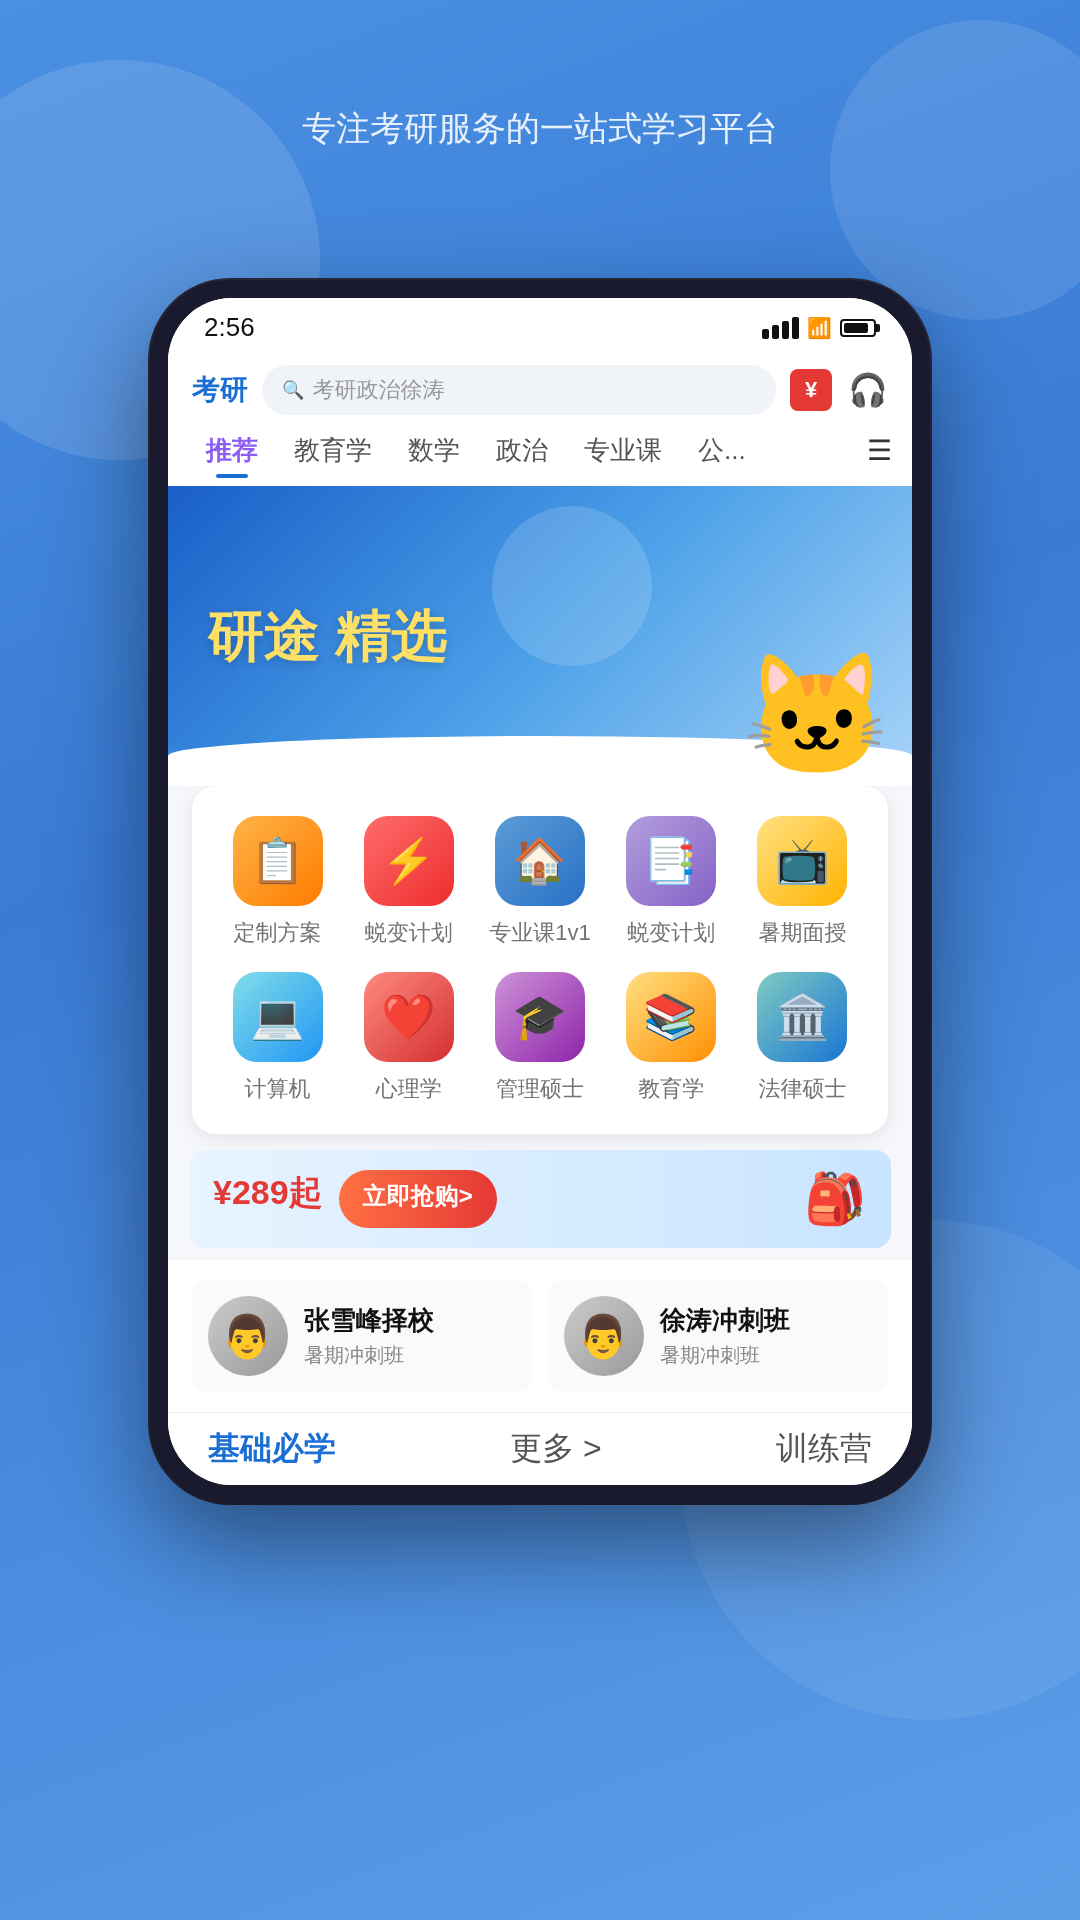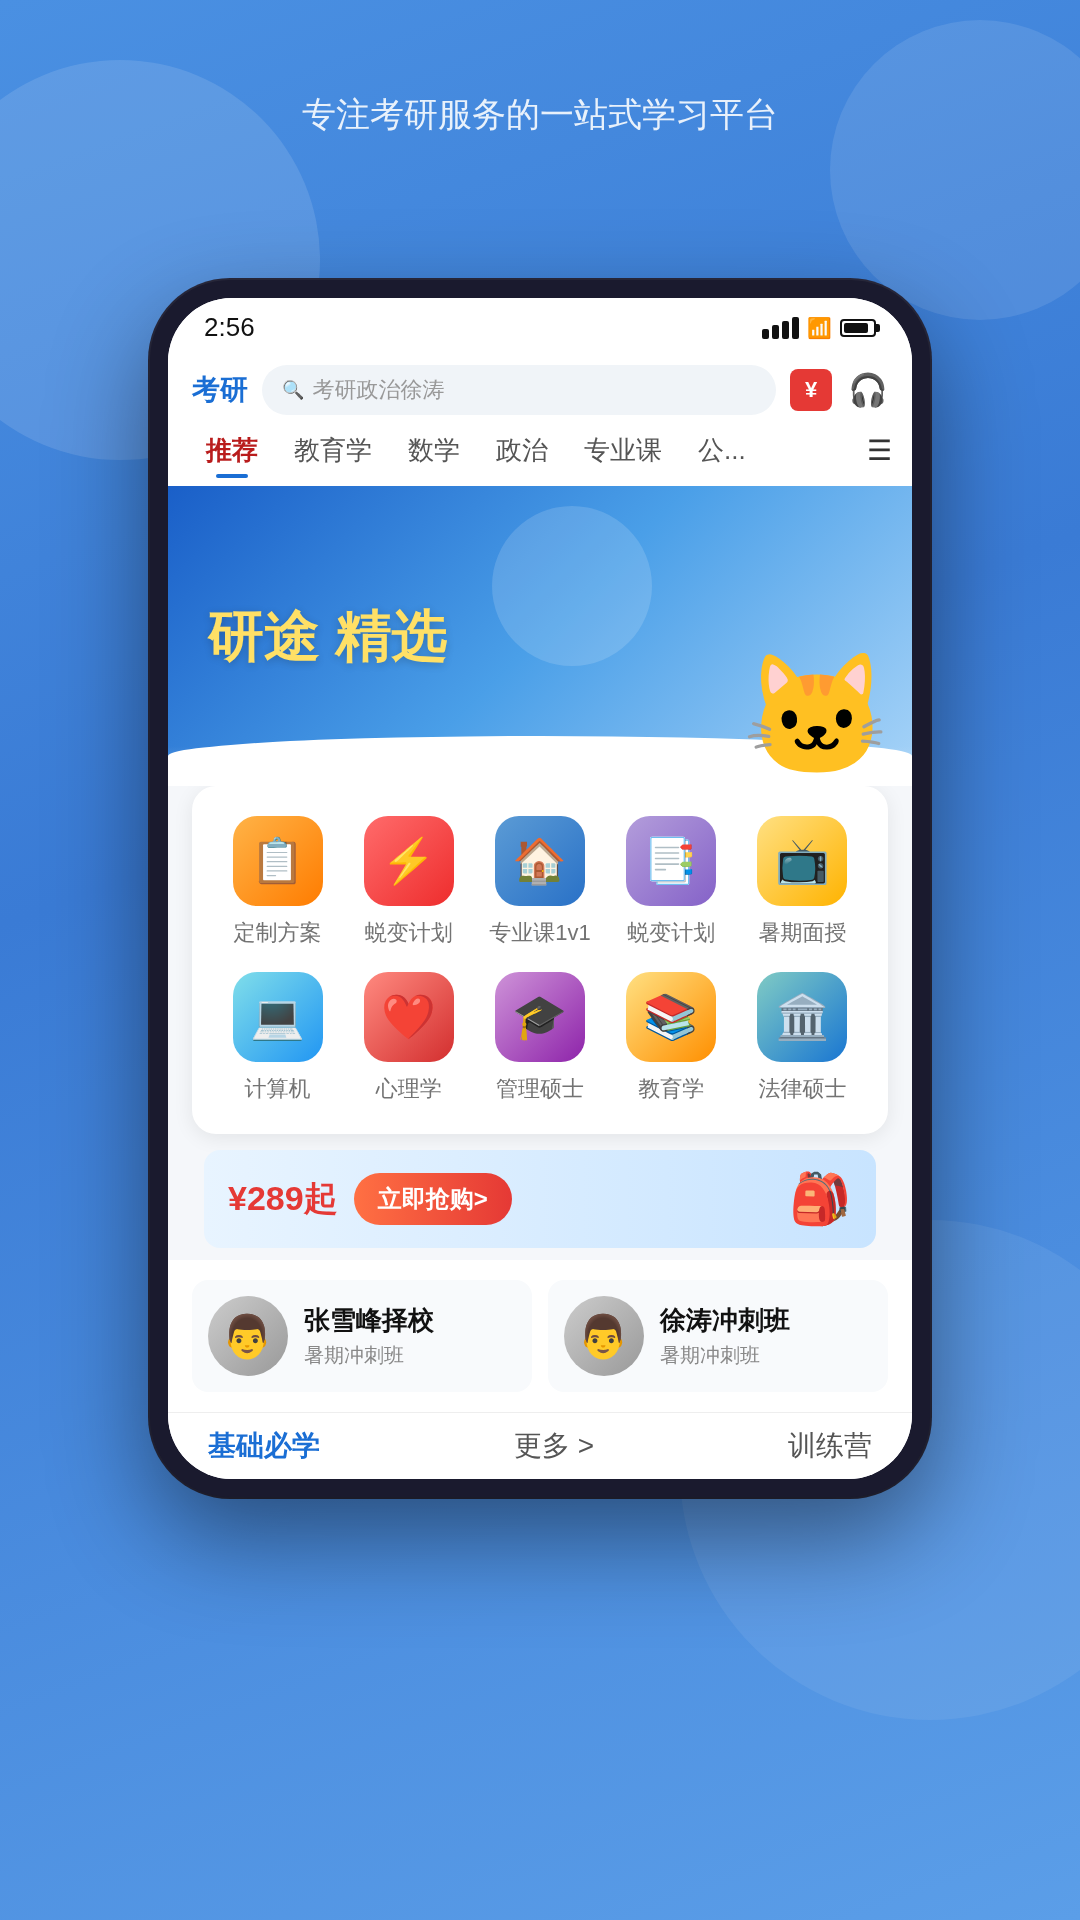--- a/index.html
+++ b/index.html
@@ -45,21 +45,21 @@
     .main-title {
       font-size: 72px;
       font-weight: 800;
       color: white;
       letter-spacing: 4px;
       text-shadow: 0 2px 8px rgba(0,0,0,0.15);
     }
     .sub-title {
       font-size: 34px;
       color: rgba(255,255,255,0.88);
-      margin-top: 12px;
+      margin-top: 26px;
       font-weight: 400;
     }
 
     
     .phone-wrapper {
       position: absolute;
       top: 280px;
       left: 50%;
       transform: translateX(-50%);
       width: 780px;
@@ -186,21 +186,21 @@
       align-items: center;
     }
     .nav-tab {
       font-size: 26px;
       color: #555;
       padding: 6px 18px;
       position: relative;
       white-space: nowrap;
     }
     .nav-tab.active {
-      color: #b91c1c;
+      color: #8b5cf6;
       font-weight: 700;
     }
     .nav-tab.active::after {
       content: '';
       position: absolute;
       bottom: -4px; left: 50%;
       transform: translateX(-50%);
       width: 32px; height: 4px;
       background: #1a6ed4;
       border-radius: 2px;
@@ -305,25 +305,24 @@
     .icon-yellow { background: linear-gradient(135deg, #ffe082, #ffb300); }
     .icon-cyan { background: linear-gradient(135deg, #80deea, #2196f3); }
     .icon-pink-red { background: linear-gradient(135deg, #ff8a80, #d32f2f); }
     .icon-violet { background: linear-gradient(135deg, #ce93d8, #8e24aa); }
     .icon-amber { background: linear-gradient(135deg, #ffe082, #ff8f00); }
     .icon-teal { background: linear-gradient(135deg, #80cbc4, #1976d2); }
 
     
     .promo-strip {
       background: linear-gradient(90deg, #e8f4ff, #c8e4ff);
-      margin: 0 36px;
+      margin: 0 21px;
       border-radius: 16px;
       padding: 20px 24px;
       display: flex;
-      align-items: center;
       gap: 16px;
     }
     .promo-price {
       font-size: 28px;
       color: #555;
     }
     .promo-price span { color: #e53935; font-size: 34px; font-weight: 700; }
     .promo-btn {
       background: linear-gradient(90deg, #ff7043, #e53935);
       color: white;
@@ -372,21 +371,21 @@
 
     
     .bottom-hint {
       background: white;
       padding: 14px 40px;
       display: flex;
       justify-content: space-between;
       align-items: center;
       border-top: 1px solid #eee;
     }
-    .bottom-tab { font-size: 28px; color: #555; }
+    .bottom-tab { font-size: 32px; color: #555; }
     .bottom-tab.active { color: #1a6ed4; font-weight: 700; }
   </style>
 </head>
 <body>
 
 <div class="bg-circle-1"></div>
 <div class="bg-circle-2"></div>
 <div class="bg-circle-3"></div>
 
 <div class="top-section">

